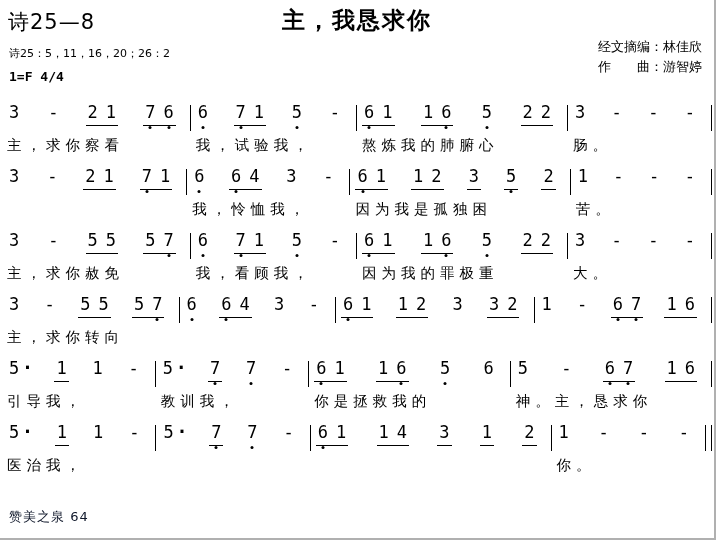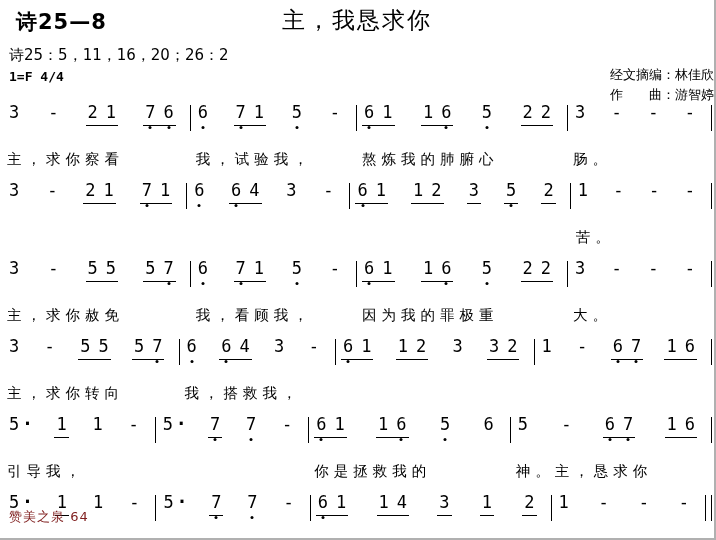--- a/index.html
+++ b/index.html
@@ -6,39 +6,39 @@
   body{
     width:716px;height:540px;
     background:#fff;color:#000;
     font-family:"DejaVu Sans",sans-serif;
     position:relative;overflow:hidden;
     box-sizing:border-box;
     border-right:2px solid #b0b0b0;
     border-bottom:2px solid #b0b0b0;
   }
   .header{position:relative;height:97px;}
-  .song-number{position:absolute;left:16px;top:8px;font-size:21px;font-weight:bold;letter-spacing:1px;}
-  .page-title{position:absolute;top:5px;left:0;right:0;text-align:center;font-size:23px;font-weight:normal;letter-spacing:2px;}
-  .scripture{position:absolute;left:9px;top:46px;font-size:15px;}
+  .song-number{position:absolute;left:8px;top:8px;font-size:21px;font-weight:normal;letter-spacing:1px;}
+  .page-title{position:absolute;top:5px;left:0;right:0;text-align:center;font-size:23px;font-weight:bold;letter-spacing:2px;}
+  .scripture{position:absolute;left:9px;top:46px;font-size:11px;}
   .keytime{position:absolute;left:9px;top:69px;font-size:13px;font-weight:bold;font-family:"DejaVu Sans Mono",monospace;text-align:center;}
-  .credits{position:absolute;right:0;top:37px;font-size:13px;line-height:1.55;text-align:left;margin-top:28px;}
+  .credits{position:absolute;right:12px;top:37px;font-size:13px;line-height:1.55;text-align:left;}
 
   .music-sheet{padding:5px 2px 0 2px;}
   .music-line{display:flex;align-items:flex-start;margin-bottom:11px;}
   .measure{display:flex;flex-direction:column;flex-grow:1;flex-shrink:0;flex-basis:0;min-width:0;}
   .m-notes{display:flex;justify-content:space-between;align-items:flex-start;padding:0 14px 0 5px;}
   .note-group{display:inline-flex;gap:8px;padding:1px 2px 3px 2px;border-bottom:1.5px solid transparent;}
   .note-group.ul{border-bottom-color:#000;}
   .note{position:relative;display:inline-flex;align-items:baseline;}
   .num{font-family:"DejaVu Sans Mono",monospace;font-size:17px;line-height:19px;}
   .augdot{font-size:17px;font-weight:bold;margin-left:5px;line-height:17px;}
   .lowdot{position:absolute;left:50%;transform:translateX(-50%);bottom:-7px;width:3px;height:3px;border-radius:50%;background:#000;}
   .barline{width:1px;background:#000;height:26px;margin-top:3px;flex:0 0 auto;}
   .barline.final{width:5px;background:transparent;border-left:1px solid #000;border-right:1px solid #000;height:26px;}
-  .m-lyric{margin-top:24px;font-size:14.5px;letter-spacing:5px;white-space:nowrap;padding-left:5px;}
+  .m-lyric{margin-top:10px;font-size:14.5px;letter-spacing:5px;white-space:nowrap;padding-left:5px;}
   .footer{position:absolute;left:9px;bottom:12px;font-size:13px;letter-spacing:1px;}
 </style>
 </head>
 <body>
 
 <div class="header">
   <div class="song-number">诗25—8</div>
   <div class="page-title">主，我恳求你</div>
   <div class="scripture">诗25：5，11，16，20；26：2</div>
   <div class="keytime">1=F 4/4</div>
@@ -235,20 +235,21 @@
             <div class="note">
               <span class="num">3</span>
             </div>
           </div>
           <div class="note-group">
             <div class="note">
               <span class="num">-</span>
             </div>
           </div>
         </div>
+        <div class="m-lyric">我，怜恤我，</div>
       </div>
       <div class="barline"></div>
       <div class="measure" style="flex-grow: 10;">
         <div class="m-notes">
           <div class="note-group ul">
             <div class="note">
               <span class="num">6</span>
               <span class="lowdot"></span>
             </div>
             <div class="note">
@@ -273,20 +274,21 @@
               <span class="num">5</span>
               <span class="lowdot"></span>
             </div>
           </div>
           <div class="note-group ul">
             <div class="note">
               <span class="num">2</span>
             </div>
           </div>
         </div>
+        <div class="m-lyric">因为我是孤独困</div>
       </div>
       <div class="barline"></div>
       <div class="measure" style="flex-grow: 6.4;">
         <div class="m-notes">
           <div class="note-group">
             <div class="note">
               <span class="num">1</span>
             </div>
           </div>
           <div class="note-group">
@@ -495,21 +497,20 @@
             <div class="note">
               <span class="num">3</span>
             </div>
           </div>
           <div class="note-group">
             <div class="note">
               <span class="num">-</span>
             </div>
           </div>
         </div>
-        <div class="m-lyric">我，搭救我，</div>
       </div>
       <div class="barline"></div>
       <div class="measure" style="flex-grow: 9.4;">
         <div class="m-notes">
           <div class="note-group ul">
             <div class="note">
               <span class="num">6</span>
               <span class="lowdot"></span>
             </div>
             <div class="note">
@@ -621,20 +622,21 @@
               <span class="num">7</span>
               <span class="lowdot"></span>
             </div>
           </div>
           <div class="note-group">
             <div class="note">
               <span class="num">-</span>
             </div>
           </div>
         </div>
+        <div class="m-lyric">教训我，</div>
       </div>
       <div class="barline"></div>
       <div class="measure" style="flex-grow: 8.4;">
         <div class="m-notes">
           <div class="note-group ul">
             <div class="note">
               <span class="num">6</span>
               <span class="lowdot"></span>
             </div>
             <div class="note">
@@ -815,13 +817,13 @@
               <span class="num">-</span>
             </div>
           </div>
         </div>
         <div class="m-lyric">你。</div>
       </div>
       <div class="barline final"></div>
     </div>
   </div>
 
-<div class="footer" style="color: #7f1d1d;">赞美之泉 64</div>
+<div class="footer" style="color: #0f172a;">赞美之泉 64</div>
 
 </body></html>

